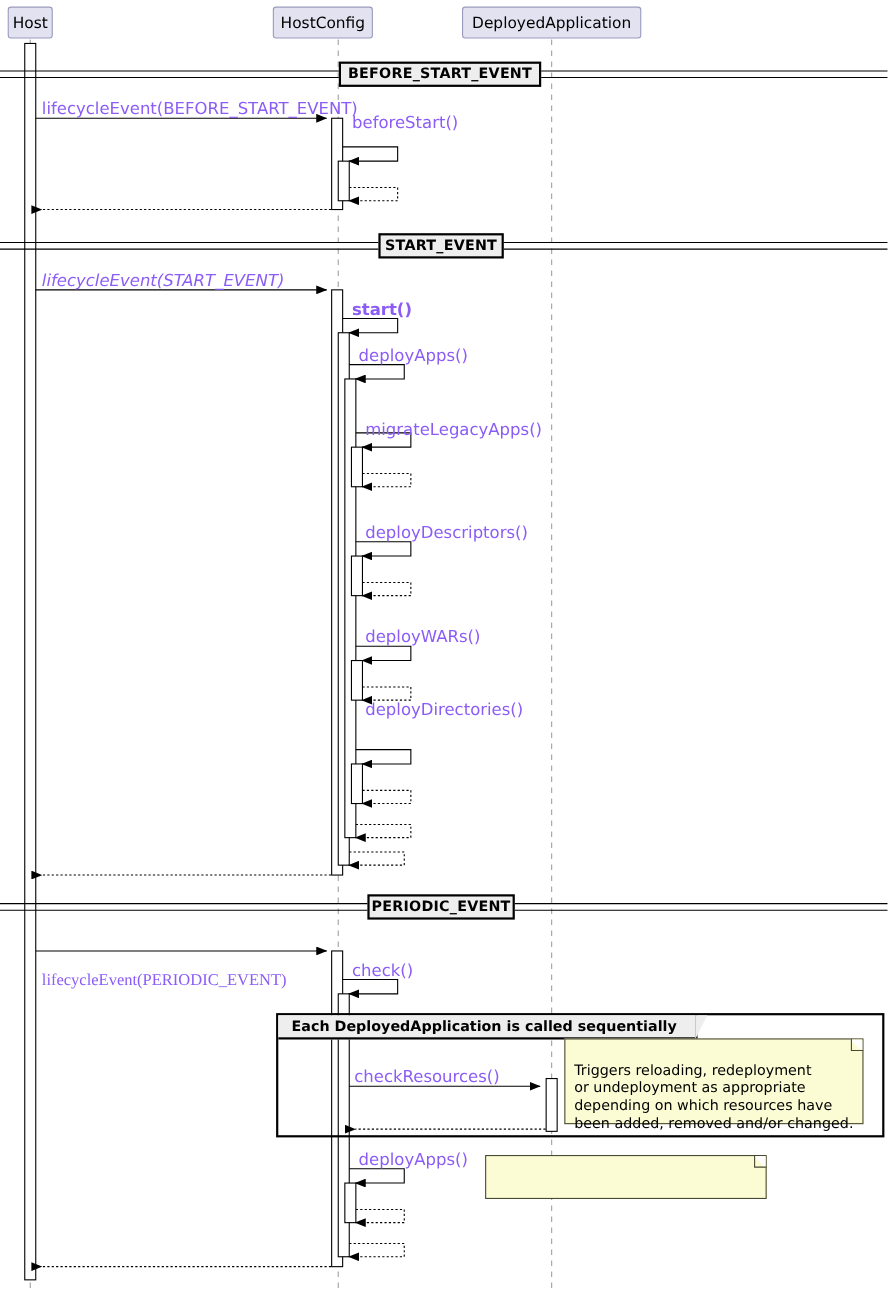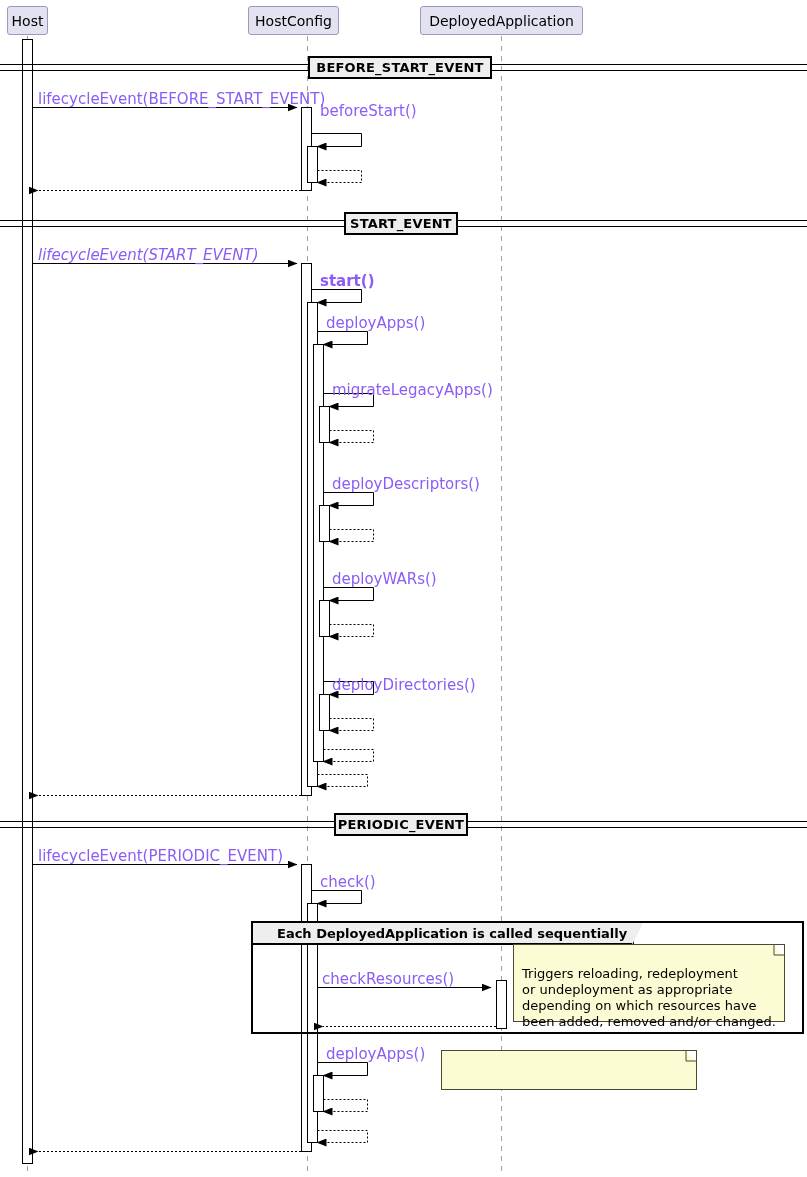--- a/index.html
+++ b/index.html
@@ -82,21 +82,21 @@
     background: #EEEEEE;
     border-right: 2px solid #000000;
     border-bottom: 2px solid #000000;
     box-sizing: border-box;
     font-size: 13px;
     font-weight: bold;
     color: #000000;
     white-space: nowrap;
     display: flex;
     align-items: center;
-    padding-left: 24px;
+    padding-left: 12px;
     z-index: 5;
   }
   .group-tab::after {
     content: "";
     position: absolute;
     right: -11px;
     top: 0;
     width: 0;
     height: 0;
     border-left: 11px solid #EEEEEE;
@@ -328,25 +328,25 @@
   </div>
   <div class="msg-label" style="left:332px; top:383px;">
     <span>migrateLegacyApps()</span>
   </div>
   <div class="msg-label" style="left:332px; top:477px;">
     <span>deployDescriptors()</span>
   </div>
   <div class="msg-label" style="left:332px; top:572px;">
     <span>deployWARs()</span>
   </div>
-  <div class="msg-label" style="left:332px; top:678px;">
+  <div class="msg-label" style="left:332px; top:638px;">
     <span>deployDirectories()</span>
   </div>
 
-  <div class="msg-label" style="left:38px; top:849px;">
+  <div class="msg-label" style="left:38px; top:884px;font-family:Liberation Serif, serif;">
     <span>lifecycleEvent(PERIODIC_EVENT)</span>
   </div>
   <div class="msg-label" style="left:320px; top:875px;">
     <span>check()</span>
   </div>
   <div class="msg-label" style="left:322px; top:972px;">
     <span>checkResources()</span>
   </div>
   <div class="msg-label" style="left:326px; top:1047px;">
     <span>deployApps()</span>

